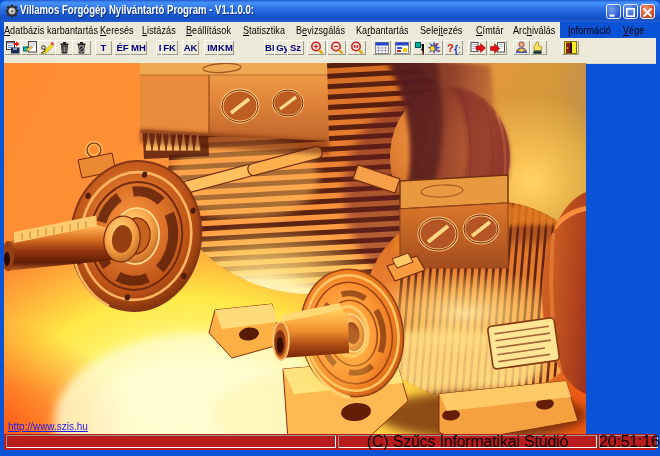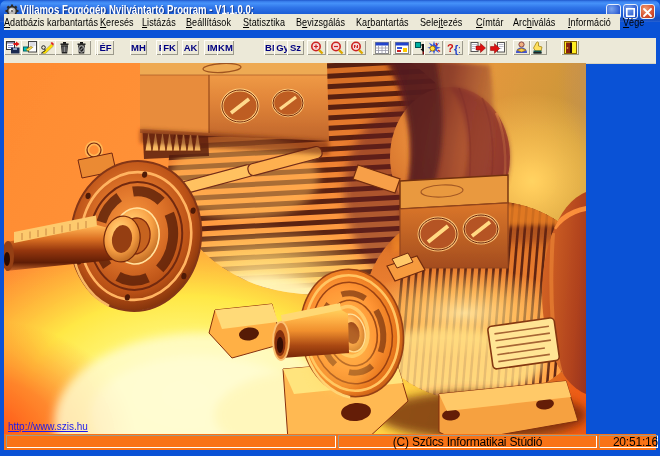--- a/index.html
+++ b/index.html
@@ -6,31 +6,31 @@
 #win{position:absolute;left:0;top:0;width:660px;height:456px;background:#0a52d6}
 #titlebar{position:absolute;left:0;top:0;width:660px;height:22px;
  background:linear-gradient(180deg,#2058cc 0%,#3c84f0 8%,#4490f8 16%,#2f74e8 35%,#1e60d8 60%,#1450c4 82%,#1a54c8 94%,#2a64d4 100%);
  border-radius:7px 7px 0 0;}
 #titleicon{position:absolute;left:5px;top:4px}
 #titletext{position:absolute;left:20px;top:3px;color:#fff;font-size:12px;font-weight:bold;letter-spacing:0px;text-shadow:1px 1px 1px rgba(0,20,80,.7);white-space:nowrap;transform:scaleX(0.8);transform-origin:0 50%}
 .tbtn{position:absolute;top:4px;width:15px;height:15px;border-radius:3px;border:1px solid #e8f0fc;box-sizing:border-box;color:#fff;}
 #btnmin{left:606px;background:radial-gradient(circle at 35% 30%,#7aa4ee,#2a5ad0 70%,#1a44b0)}
 #btnmax{left:623px;background:radial-gradient(circle at 35% 30%,#7aa4ee,#2a5ad0 70%,#1a44b0)}
 #btncls{left:640px;background:radial-gradient(circle at 35% 30%,#ee9a70,#d75030 60%,#b03318)}
-#menubar{position:absolute;left:4px;top:14px;width:616px;height:16px;background:#ece9d8;white-space:nowrap;font-size:11px;color:#000}
+#menubar{position:absolute;left:4px;top:22px;width:556px;height:16px;background:#ece9d8;white-space:nowrap;font-size:11px;color:#000}
 .mi{position:absolute;top:2px;transform:scaleX(0.82);transform-origin:0 0;letter-spacing:0.1px}
 #toolbar{position:absolute;left:4px;top:38px;width:652px;height:25px;background:#ece9d8;border-bottom:1px solid #d8d4c0}
 .tb{position:absolute;top:2px;height:15px;background:#ece9d8;box-shadow:inset 1px 1px 0 #fffef8, inset -1px -1px 0 #9c9a8c;text-align:center}
 .tl{width:17px;font-size:9.5px;font-weight:bold;color:#000080;line-height:15px;font-family:"Liberation Sans",sans-serif}
 .ti{width:19px}
 .ti svg{margin-top:1px}
 #imgarea{position:absolute;left:4px;top:63px;width:582px;height:371px;overflow:hidden}
 #scene{filter:saturate(1.18) contrast(1.03)}
 #weblink{position:absolute;left:4px;top:357px;font-size:10.5px;color:#1a1aee;text-decoration:underline;transform:scaleX(0.95);transform-origin:0 0}
-#statusbar{position:absolute;left:4px;top:434px;width:652px;height:16px;background:#f97316;font-size:12px;letter-spacing:-0.2px;color:#000}
+#statusbar{position:absolute;left:4px;top:434px;width:652px;height:16px;background:#b91c1c;font-size:16px;letter-spacing:-0.2px;color:#000}
 .sp{position:absolute;top:1px;height:13px;box-shadow:inset 1px 1px 0 #9c9a8c, inset -1px -1px 0 #fffef8;}
 #sp1{left:2px;width:330px}
 #sp2{left:334px;width:259px;text-align:center;line-height:14px}
 #sp3{left:595px;width:59px;text-align:right;line-height:14px}
 </style></head>
 <body>
 <div id="win">
  <div id="titlebar">
   <svg id="titleicon" width="14" height="14" viewBox="0 0 14 14">
     <g fill="#2a2a2a">
@@ -101,21 +101,21 @@
           <path d="M6 5.5 v5.5 M7.5 5.5 v5.5 M9 5.5 v5.5" stroke="#bbb" stroke-width="0.7"></path>
         </svg></div>
   <div class="tb ti" style="left:68px"><svg width="15" height="13" viewBox="0 0 15 13">
           <rect x="3.5" y="2.5" width="8" height="1.4" fill="#111"></rect>
           <rect x="6" y="1" width="3" height="1.8" fill="#111"></rect>
           <path d="M4 4.2 h7 l-0.8 8.3 h-5.4 z" fill="#222"></path>
           <ellipse cx="7.5" cy="8" rx="2.8" ry="3.2" fill="none" stroke="#ccc" stroke-width="0.9"></ellipse>
           <path d="M6.2 9.5 l2.6 -3" stroke="#ccc" stroke-width="0.9"></path>
         </svg></div>
   <div class="tb tl" style="left:91px">T</div>
-  <div class="tb tl" style="left:93px">ÉF</div>
+  <div class="tb tl" style="left:110px">ÉF</div>
   <div class="tb tl" style="left:126px">MH</div>
   <div class="tb tl" style="left:152px">FT</div>
   <div class="tb tl" style="left:157px">FK</div>
   <div class="tb tl" style="left:178px">AK</div>
   <div class="tb tl" style="left:206px">KT</div>
   <div class="tb tl" style="left:200px">IM</div>
   <div class="tb tl" style="left:213px">KM</div>
   <div class="tb tl" style="left:260px">BM</div>
   <div class="tb tl" style="left:270px">Gy</div>
   <div class="tb tl" style="left:283px">Sz</div>

